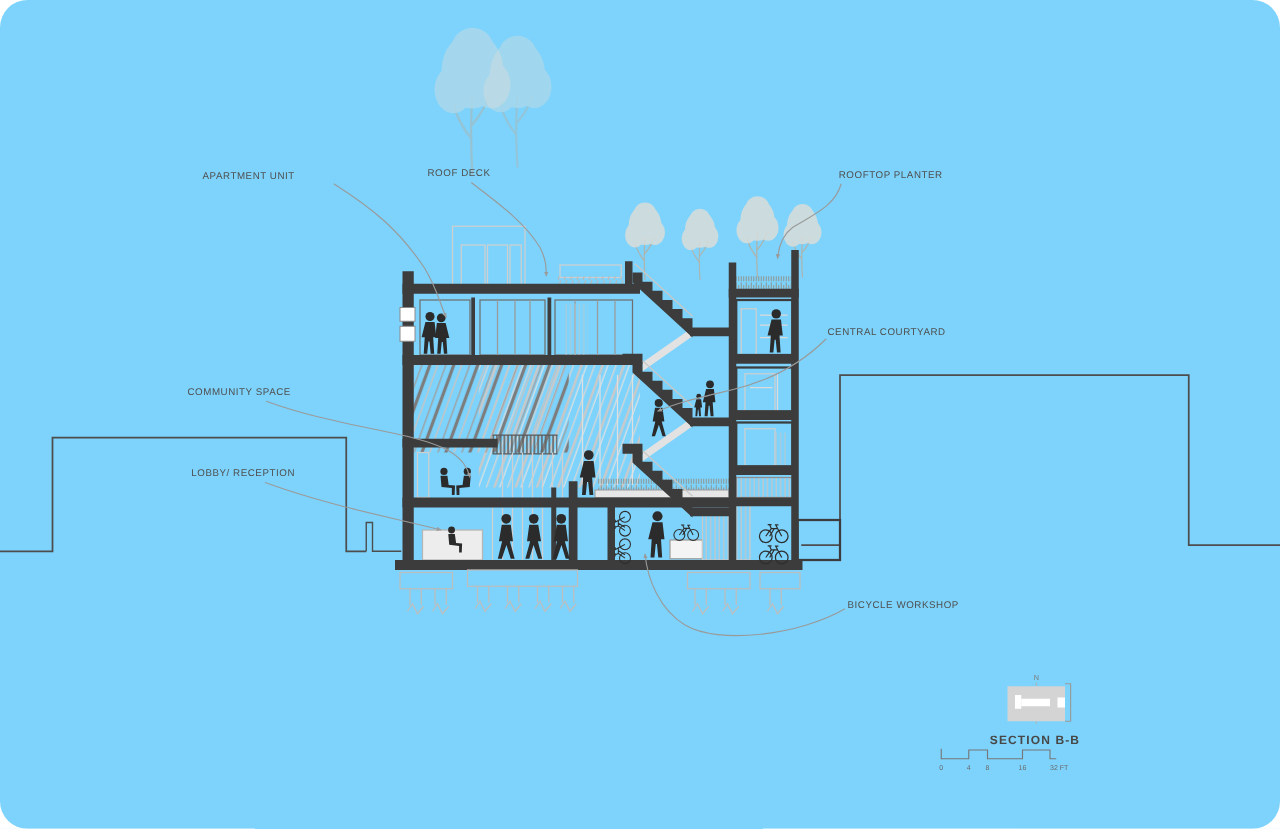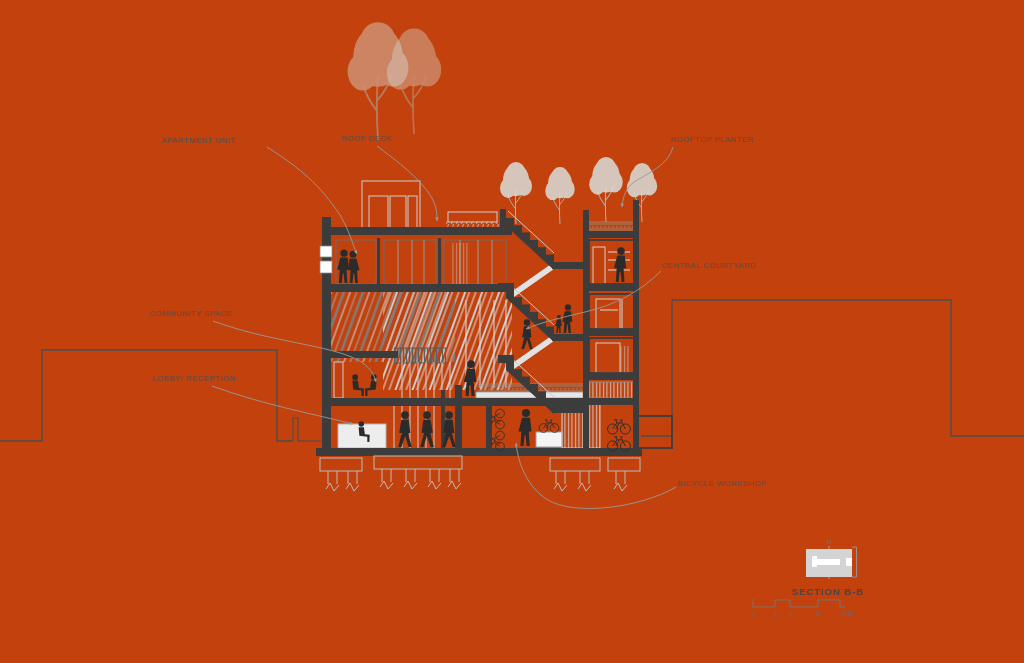--- a/index.html
+++ b/index.html
@@ -1,17 +1,17 @@
 <!DOCTYPE html>
 <html><head>
 <meta charset="utf-8">
 <style>
   html,body{margin:0;padding:0;background:#ffffff;}
-  .stage{position:relative;width:1024px;height:663px;background:#c2410c;overflow:hidden;
-         font-family:"Liberation Sans",sans-serif;}
+  .stage{position:relative;width:1024px;height:663px;background:#7dd3fc;overflow:hidden;
+         font-family:"Liberation Sans",sans-serif;border-radius:22px;}
   svg{display:block;}
   text{font-family:"Liberation Sans",sans-serif;}
   .callout{font-size:7.8px;letter-spacing:.45px;fill:#4f4f4f;}
   .sec-title{font-size:9.6px;font-weight:bold;letter-spacing:.9px;fill:#474747;}
   .scale-num{font-size:5.6px;fill:#6a6a6a;}
   .north{font-size:5.8px;fill:#7a7a7a;}
 </style>
 </head>
 <body>
 

